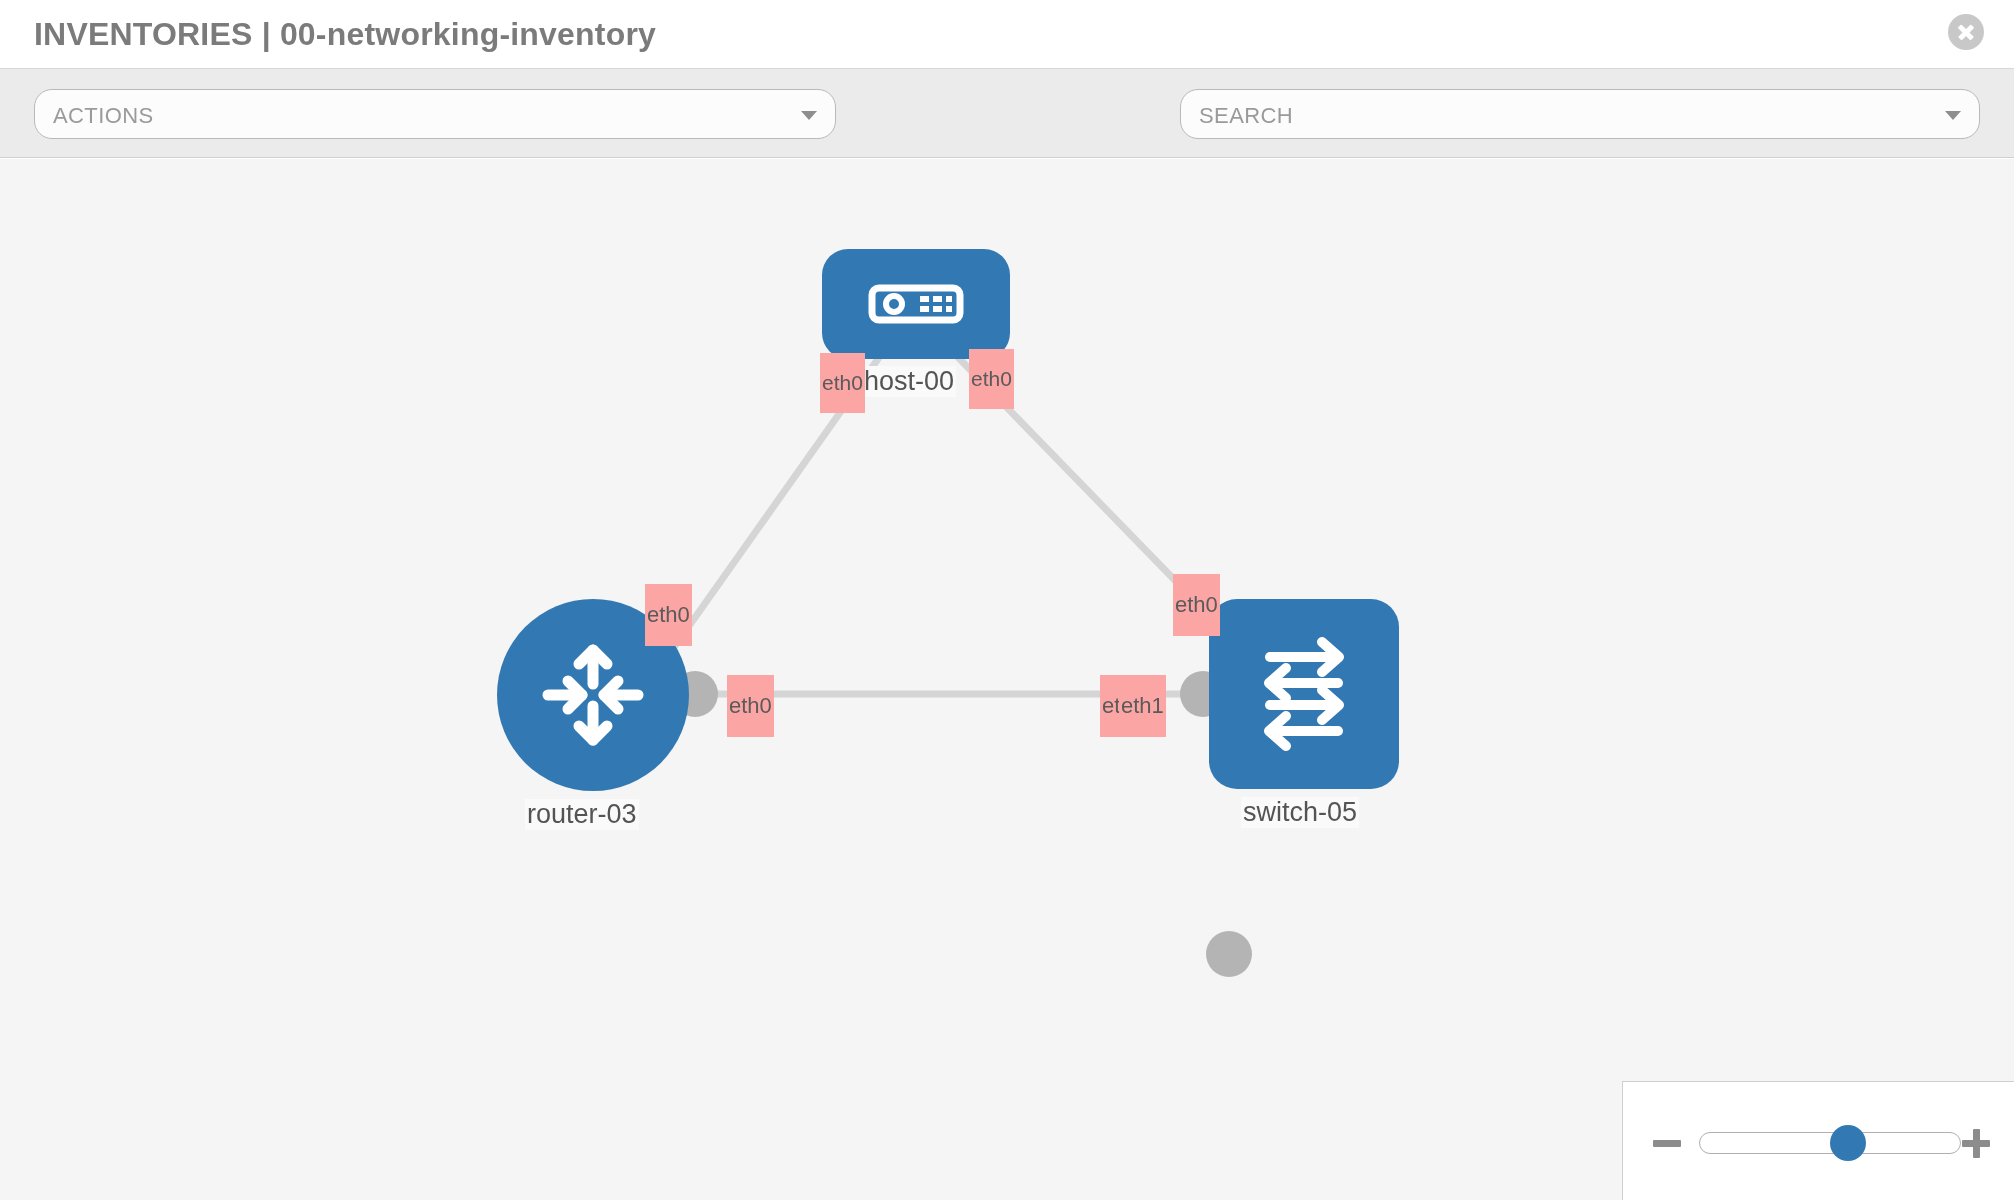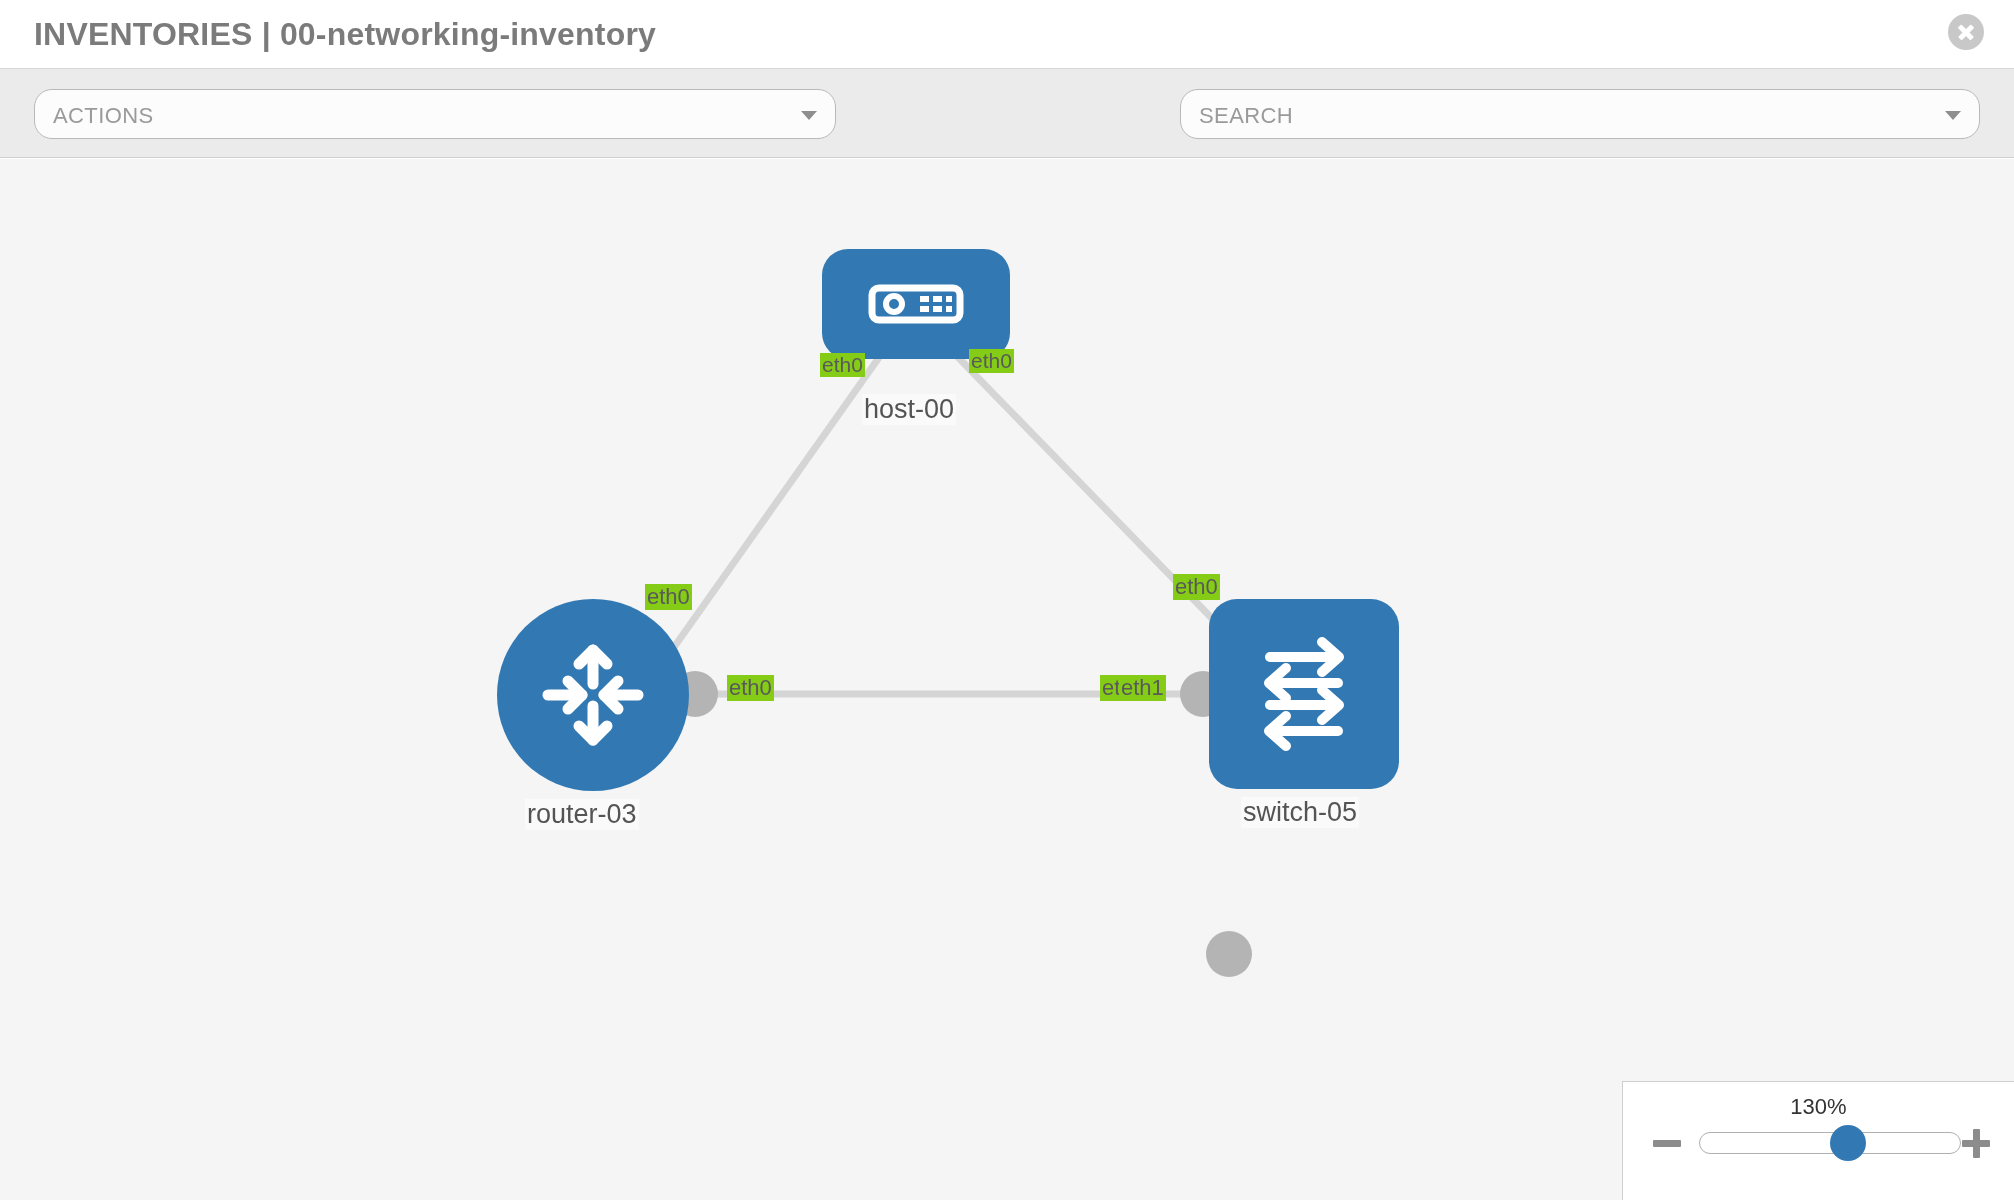--- a/index.html
+++ b/index.html
@@ -148,21 +148,21 @@
     white-space: nowrap;
     padding: 0 2px;
   }
 
   
   #node-host .node-shape {
     left: 0; top: 0;
     width: 188px; height: 110px;
     border-radius: 26px;
   }
-  #node-host .node-label { left: 40px; top: 117px; margin-top: 28px; }
+  #node-host .node-label { left: 40px; top: 117px; }
 
   
   #node-router .node-shape {
     left: 0; top: 0;
     width: 192px; height: 192px;
     border-radius: 50%;
   }
   #node-router .node-label { left: 28px; top: 200px; }
 
   
@@ -179,23 +179,23 @@
     width: 46px; height: 46px;
     border-radius: 50%;
     background: #b4b4b4;
   }
 
   
   .edge-label {
     position: absolute;
     font-size: 22px;
     color: #5a5a5a;
-    background: #84cc16;
+    background: #fca5a5;
     white-space: nowrap;
-    padding: 0 2px;
+    padding: 18px 2px;
     text-align: center;
   }
   .edge-label.small { font-size: 21px; }
 
   
   .zoom-panel {
     position: absolute;
     left: 1622px; top: 1081px;
     width: 392px; height: 119px;
     background: #ffffff;
@@ -362,20 +362,19 @@
     <div class="edge-label small" style="left:969px; top:190px;">eth0</div>
     <div class="edge-label" style="left:645px; top:425px;">eth0</div>
     <div class="edge-label" style="left:1173px; top:415px;">eth0</div>
     <div class="edge-label" style="left:727px; top:516px;">eth0</div>
     <div class="edge-label" style="left:1100px; top:516px;">eth1</div>
     <div class="edge-label" style="left:1119px; top:516px;">eth1</div>
 
   </div>
 
   <div class="zoom-panel">
-    <div class="zoom-value">130%</div>
     <div class="zoom-minus"></div>
     <div class="zoom-track"></div>
     <div class="zoom-thumb"></div>
     <div class="zoom-plus"></div>
   </div>
 
 </div>
 
 </body></html>

